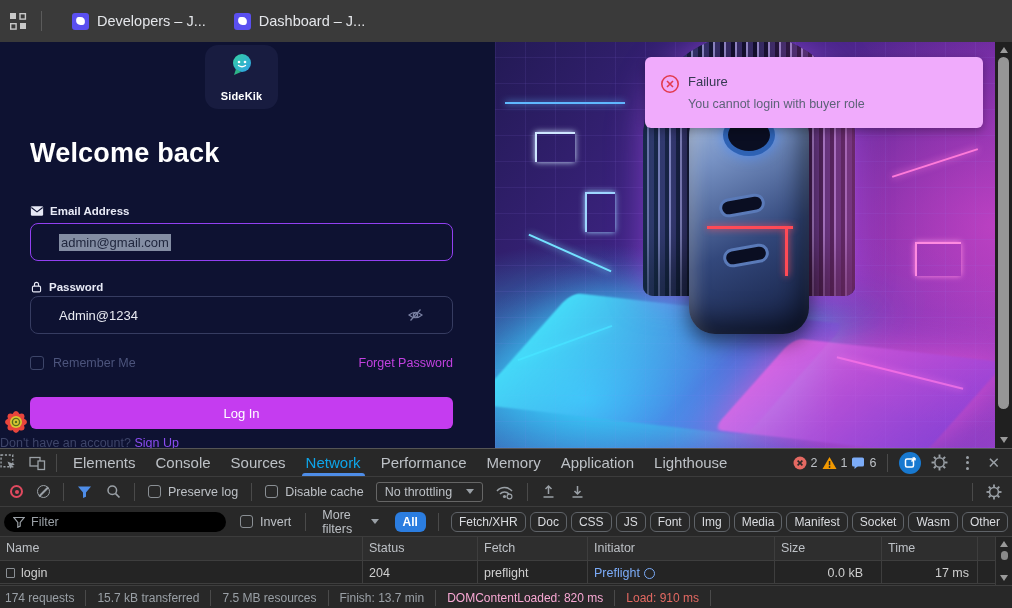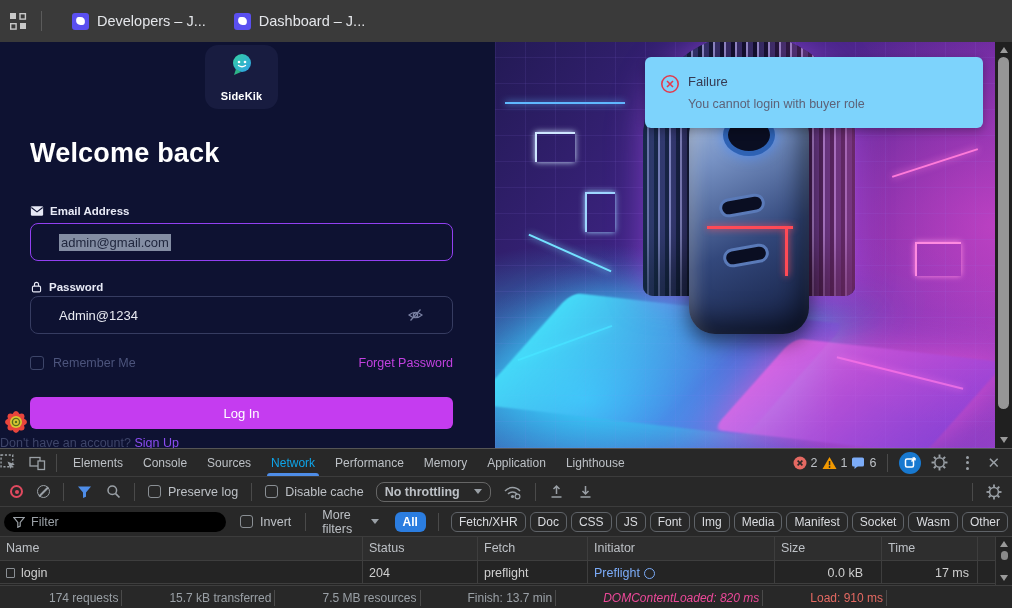--- a/index.html
+++ b/index.html
@@ -77,53 +77,53 @@
     background:linear-gradient(100deg, rgba(255,100,230,.75), rgba(160,80,255,.3)); box-shadow:0 0 44px rgba(255,90,220,.65); }
 
   
   .pg-scroll { position:relative; width:17px; height:100%; background:#202020; flex:0 0 auto; }
   .arr { position:absolute; left:50%; transform:translateX(-50%); width:0; height:0; border-left:4.5px solid transparent; border-right:4.5px solid transparent; }
   .arr.up { top:5px; border-bottom:6px solid #9a9a9a; }
   .arr.down { bottom:5px; border-top:6px solid #9a9a9a; }
   .pg-thumb { position:absolute; left:3px; top:15px; width:11px; height:352px; background:#969696; border-radius:6px; }
 
   
-  .toast { position:absolute; left:645px; top:57px; width:338px; height:71px; background:#7dd3fc; border-radius:6px; box-shadow:0 3px 10px rgba(0,0,0,.3); z-index:20; }
+  .toast { position:absolute; left:645px; top:57px; width:338px; height:71px; background:#f0abfc; border-radius:6px; box-shadow:0 3px 10px rgba(0,0,0,.3); z-index:20; }
   .toast svg { position:absolute; left:15px; top:17px; }
   .t-title { position:absolute; left:43px; top:17px; color:#363a52; font-size:13px; }
   .t-msg { position:absolute; left:43px; top:40px; color:#5d6278; font-size:12.5px; }
 
   .flower { position:absolute; left:1px; top:406px; z-index:15; }
 
   
   .dt { position:absolute; left:0; top:448px; width:1012px; height:160px; background:#282828; border-top:1px solid #555; color:#bdc1c6; font-size:12.5px; z-index:5; }
   .vline { width:1px; height:18px; background:#4a4a4a; flex:0 0 auto; }
 
   .dt-tabs { height:28px; display:flex; align-items:center; border-bottom:1px solid #3c3c3c; }
   .dt-tabs .vline { margin:0 6px 0 4px; }
-  .dt-tab { position:relative; height:100%; display:flex; align-items:center; padding:0 10px; font-size:12px; cursor:pointer; }
+  .dt-tab { position:relative; height:100%; display:flex; align-items:center; padding:0 10px; font-size:15px; cursor:pointer; }
   .dt-tab.active { color:#0ea5e9; }
   .dt-tab.active .underline { position:absolute; left:6px; right:6px; bottom:0; height:3px; background:#4e8de8; border-radius:3px 3px 0 0; }
   .icon-btn { display:flex; align-items:center; justify-content:center; padding:0 6px; height:100%; cursor:pointer; flex:0 0 auto; }
   .badges { margin-left:auto; display:flex; align-items:center; gap:4px; padding-right:2px; }
   .badge { display:flex; align-items:center; gap:4px; font-size:12.5px; cursor:pointer; }
   .blue-circ { width:22px; height:22px; border-radius:50%; background:#1879d0; display:flex; align-items:center; justify-content:center; cursor:pointer; }
   .kebab { display:flex; flex-direction:column; gap:2.5px; padding:0 8px; cursor:pointer; }
   .kebab i { width:3px; height:3px; border-radius:50%; background:#9aa0a6; }
   .x-close { color:#9aa0a6; font-size:15px; padding:0 10px 0 6px; cursor:pointer; }
 
   .dt-toolbar { height:30px; display:flex; align-items:center; gap:2px; padding:0 4px; border-bottom:1px solid #3c3c3c; }
   .dt-toolbar .vline { margin:0 5px; }
   .rec { width:13px; height:13px; border-radius:50%; border:2px solid #e04a5f; position:relative; }
   .rec::after { content:""; position:absolute; left:2.5px; top:2.5px; width:4px; height:4px; border-radius:50%; background:#e04a5f; }
   .clear-i { width:13px; height:13px; border-radius:50%; border:1.5px solid #9aa0a6; position:relative; }
   .clear-i::after { content:""; position:absolute; left:-1px; top:4.8px; width:13px; height:1.5px; background:#9aa0a6; transform:rotate(-45deg); }
   .chk { display:flex; align-items:center; gap:7px; padding:0 6px; cursor:pointer; }
   .cb2 { width:13px; height:13px; border:1.5px solid #8a8f94; border-radius:3px; }
-  .throttle { display:flex; align-items:center; gap:14px; border:1px solid #666; border-radius:8px; padding:2px 8px; margin:0 4px; cursor:pointer;font-weight:bold; }
+  .throttle { display:flex; align-items:center; gap:14px; border:1px solid #666; border-radius:3px; padding:2px 8px; margin:0 4px; cursor:pointer; }
   .caret { width:0; height:0; border-left:4px solid transparent; border-right:4px solid transparent; border-top:5px solid #9aa0a6; }
 
   .dt-filter { height:30px; display:flex; align-items:center; padding:0 4px; border-bottom:1px solid #3c3c3c; }
   .filter-pill { width:222px; height:20px; border-radius:10px; background:#000000; display:flex; align-items:center; gap:6px; padding:0 9px; flex:0 0 auto; }
   .filter-pill input { flex:1; background:transparent; border:none; outline:none; color:#bdc1c6; font-size:12.5px; font-family:"Liberation Sans",sans-serif; }
   .filter-pill input::placeholder { color:#9aa0a6; }
   .dt-filter .chk { margin-left:8px; }
   .dt-filter .vline { margin:0 8px; }
   .morefilters { display:flex; align-items:center; gap:8px; padding:0 8px; cursor:pointer; }
   .chips { display:flex; align-items:center; gap:4px; margin-left:8px; }
@@ -138,23 +138,23 @@
   .c-name{width:363px;} .c-status{width:115px;} .c-type{width:110px;} .c-init{width:187px;} .c-size{width:107px;} .c-time{width:96px;}
   .t-row.data .c-size { text-align:right; padding-right:18px; }
   .t-row.data .c-time { text-align:right; padding-right:8px; }
   .c-name .doc { display:inline-block; width:9px; height:10px; border:1.5px solid #8a8f94; border-radius:1px; margin-right:6px; vertical-align:-1px; }
   .init-link { color:#7cacf8; cursor:pointer; }
   .init-ico { display:inline-block; width:11px; height:11px; border:1.5px solid #7cacf8; border-radius:50%; margin-left:4px; vertical-align:-2px; }
   .tbl-scroll { position:absolute; right:0; top:0; width:17px; height:48px; background:#242424; border-left:1px solid #3e3e3e; }
   .tbl-thumb { position:absolute; left:5px; top:14px; width:7px; height:9px; border-radius:4px; background:#8a8a8a; }
 
   .dt-status { height:24px; display:flex; align-items:center; font-size:12px; color:#9aa0a6; border-top:1px solid #3e3e3e; background:#282828; }
-  .sb-item { padding:0 3px; border-right:1px solid #4a4a4a; height:16px; line-height:16px; white-space:nowrap;margin-left:44px; }
+  .sb-item { padding:0 11px; border-right:1px solid #4a4a4a; height:16px; line-height:16px; white-space:nowrap; }
   .sb-item:first-child { padding-left:5px; }
-  .sb-dcl { color:#ec4899;font-style:italic; } .sb-load { color:#e46962; }
+  .sb-dcl { color:#f9a8d4; } .sb-load { color:#e46962; }
 </style>
 </head>
 <body>
 
 <div class="screen">
 
   <div class="browser-bar">
     <svg class="bb-grid" viewBox="0 0 18 18">
       <rect x="1" y="1" width="6" height="6" fill="#c9c9c9"></rect>
       <rect x="11" y="1.7" width="5.4" height="5.4" fill="none" stroke="#c9c9c9" stroke-width="1.4"></rect>

